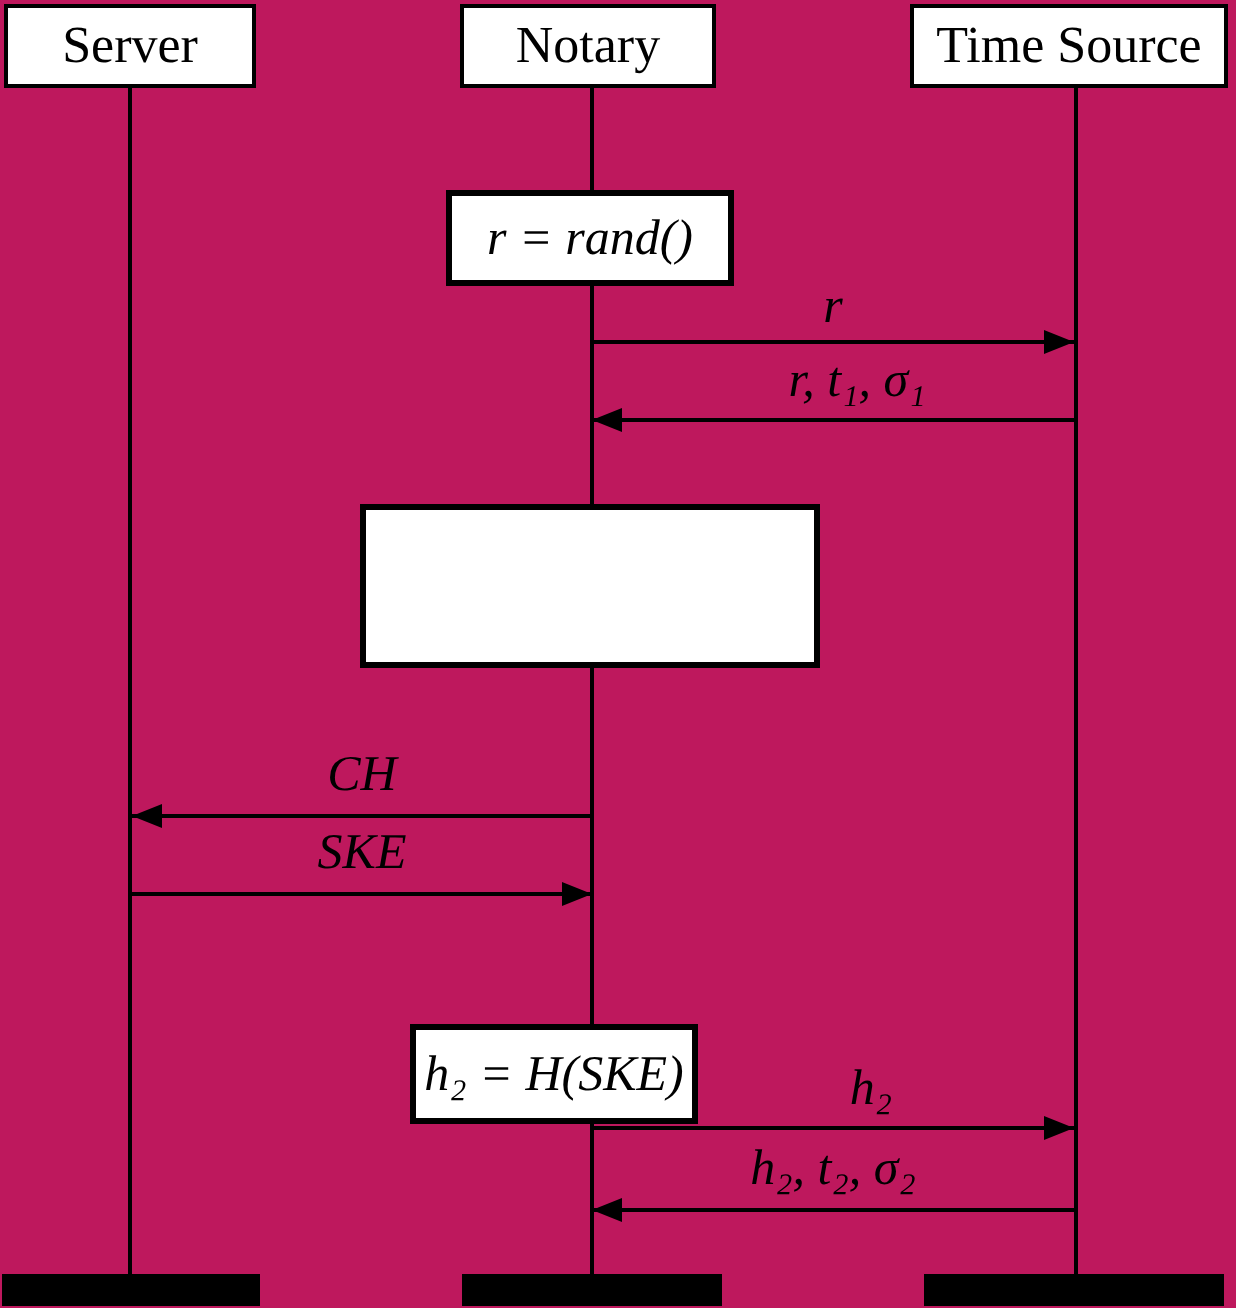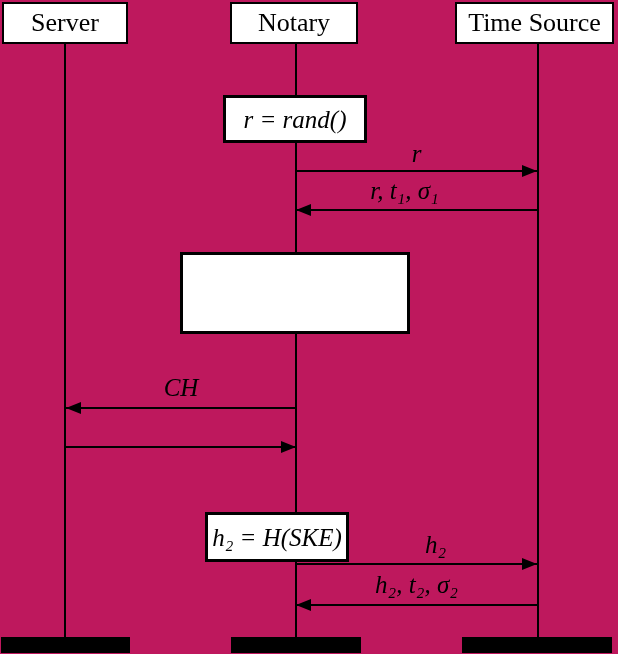--- a/index.html
+++ b/index.html
@@ -57,32 +57,33 @@
   <div class="proc-box" style="left:205px;top:512px;width:144px;height:50px;">
     <div>h₂ = H(SKE)</div>
   </div>
 
   <div class="msg-label" style="left:296px;top:140px;width:241px;">r</div>
   <div class="msg" style="left:296px;top:165px;width:241px;">
     <div class="shaft"></div>
     <div class="head right"></div>
   </div>
 
-  <div class="msg-label" style="left:296px;top:177px;width:217px;">r, t₁, σ₁</div>
+  <div class="msg-label" style="left:296px;top:177px;width:217px;padding-left:24px;">r, t₁, σ₁</div>
   <div class="msg" style="left:296px;top:204px;width:241px;">
     <div class="shaft"></div>
     <div class="head left"></div>
   </div>
 
   <div class="msg-label" style="left:66px;top:374px;width:230px;">CH</div>
   <div class="msg" style="left:66px;top:402px;width:230px;">
     <div class="shaft"></div>
     <div class="head left"></div>
   </div>
 
+  <div class="msg-label" style="left:66px;top:413px;width:230px;">SKE</div>
   <div class="msg" style="left:66px;top:441px;width:230px;">
     <div class="shaft"></div>
     <div class="head right"></div>
   </div>
 
   <div class="msg-label" style="left:296px;top:531px;width:279px;">h₂</div>
   <div class="msg" style="left:296px;top:558px;width:241px;">
     <div class="shaft"></div>
     <div class="head right"></div>
   </div>

